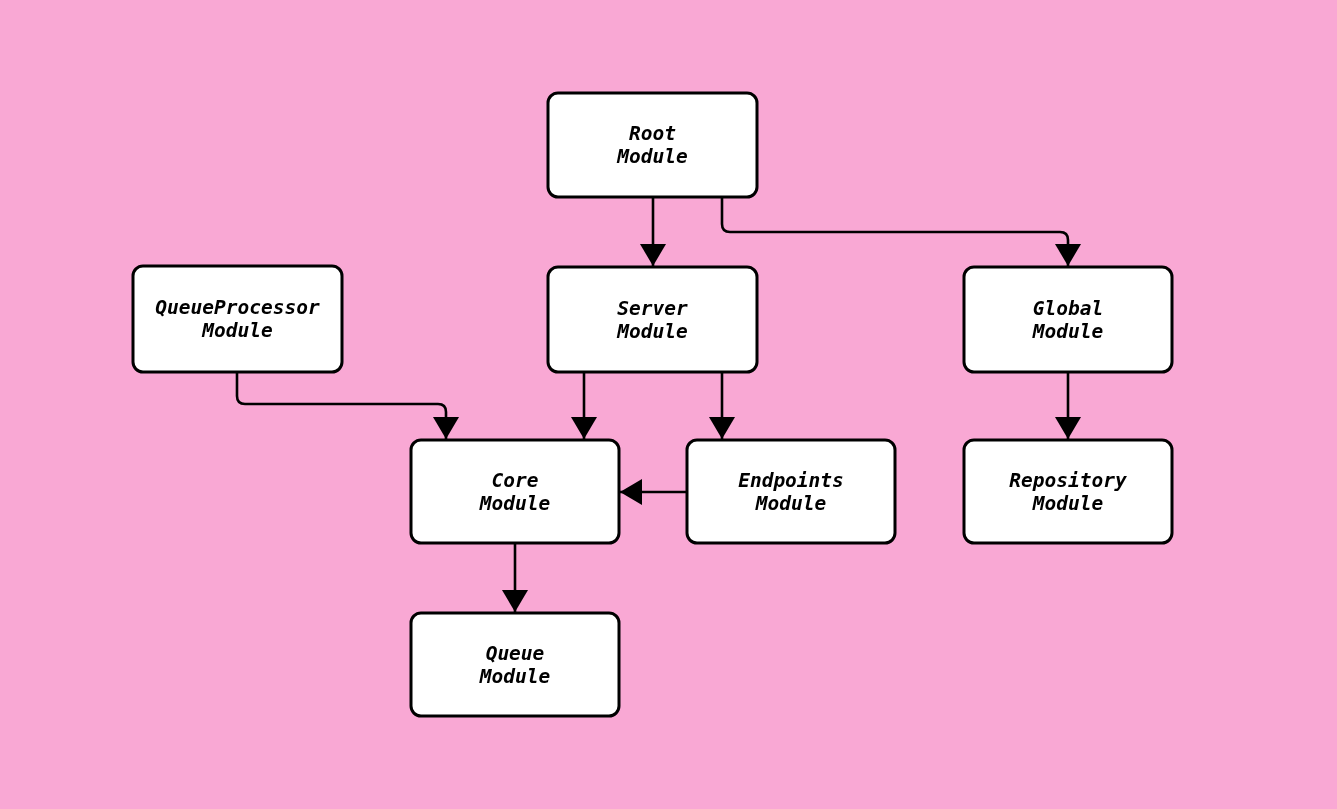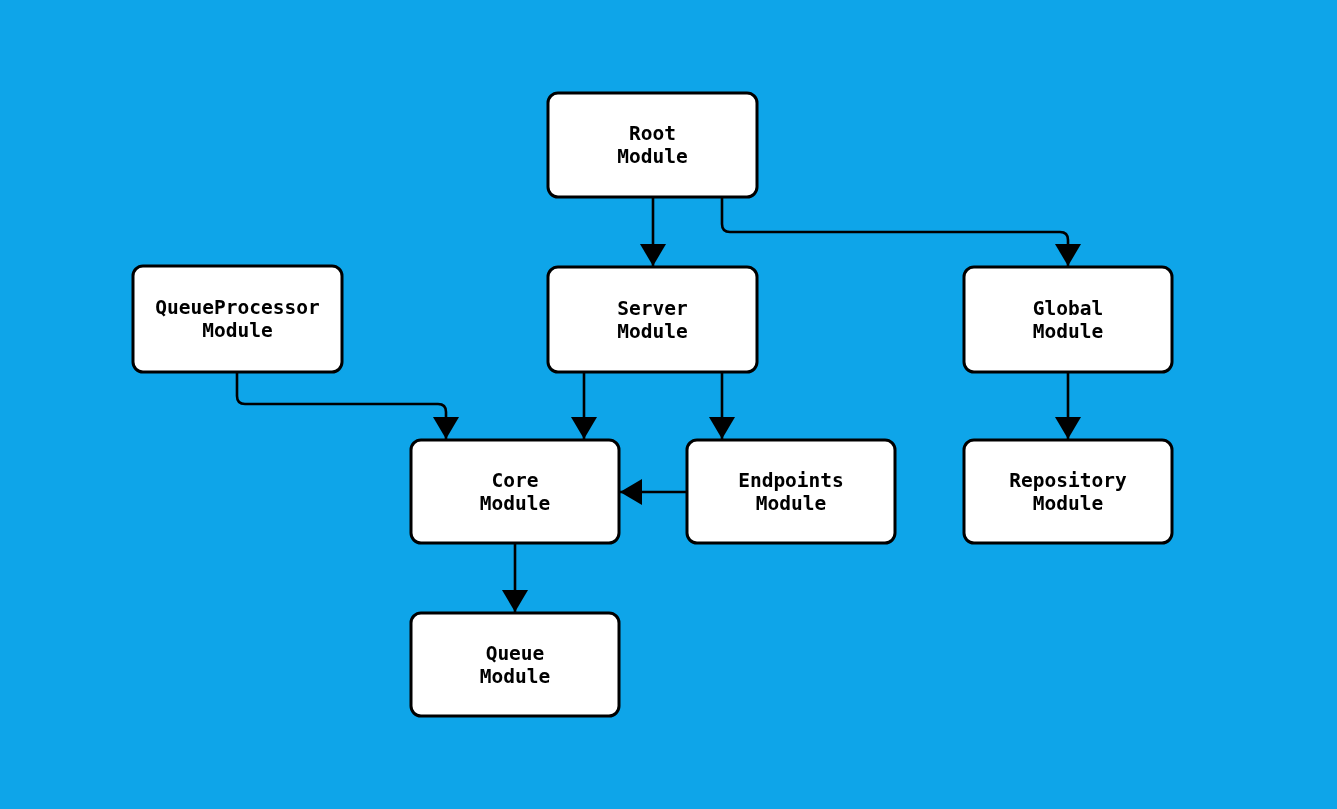--- a/index.html
+++ b/index.html
@@ -22,21 +22,21 @@
   .node-label {
     font-family: "DejaVu Sans Mono", "Liberation Mono", monospace;
     font-weight: bold;
     font-size: 19.5px;
     fill: #000000;
   }
 </style>
 </head>
 <body>
 
-<div class="stage" style="background: #0ea5e9;">
+<div class="stage" style="background: #f9a8d4; font-style: italic;">
   <svg class="diagram" viewBox="0 0 1337 809" xmlns="http://www.w3.org/2000/svg">
     <defs>
       <marker id="arrowhead" markerUnits="userSpaceOnUse" markerWidth="24" markerHeight="28" refX="22" refY="13" orient="auto">
         <path d="M0,0 L22,13 L0,26 Z" fill="#000000"></path>
       </marker>
     </defs>
     <g id="edges-layer">
         <path d="M653,197 L653,266" fill="none" stroke="#000000" stroke-width="2.6" marker-end="url(#arrowhead)"></path>
         <path d="M722,197 L722,224 Q722,232 730,232 L1060,232 Q1068,232 1068,240 L1068,266" fill="none" stroke="#000000" stroke-width="2.6" marker-end="url(#arrowhead)"></path>
         <path d="M237,372 L237,396 Q237,404 245,404 L438,404 Q446,404 446,412 L446,439" fill="none" stroke="#000000" stroke-width="2.6" marker-end="url(#arrowhead)"></path>

